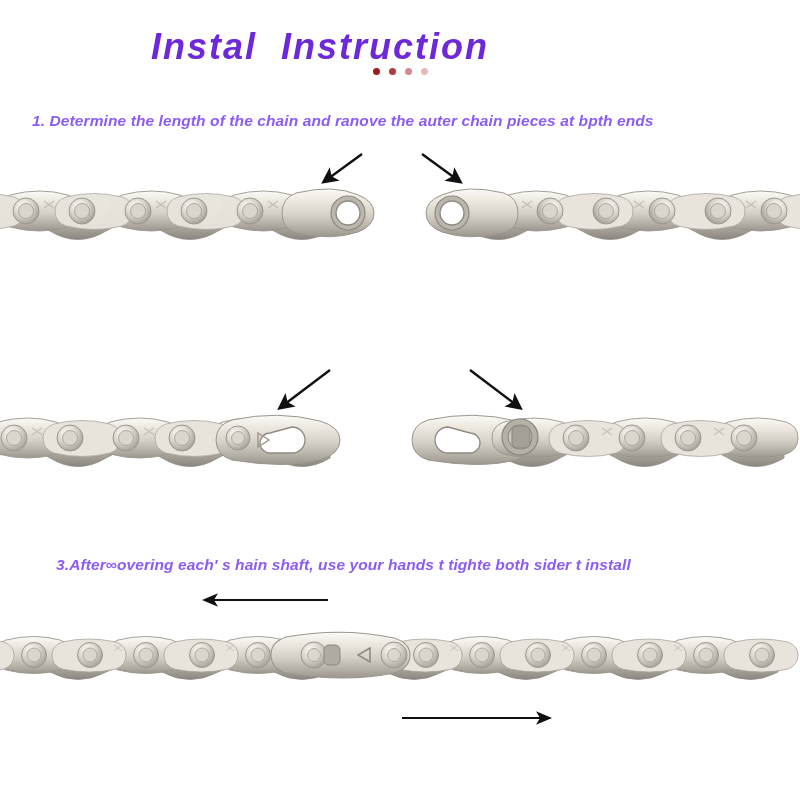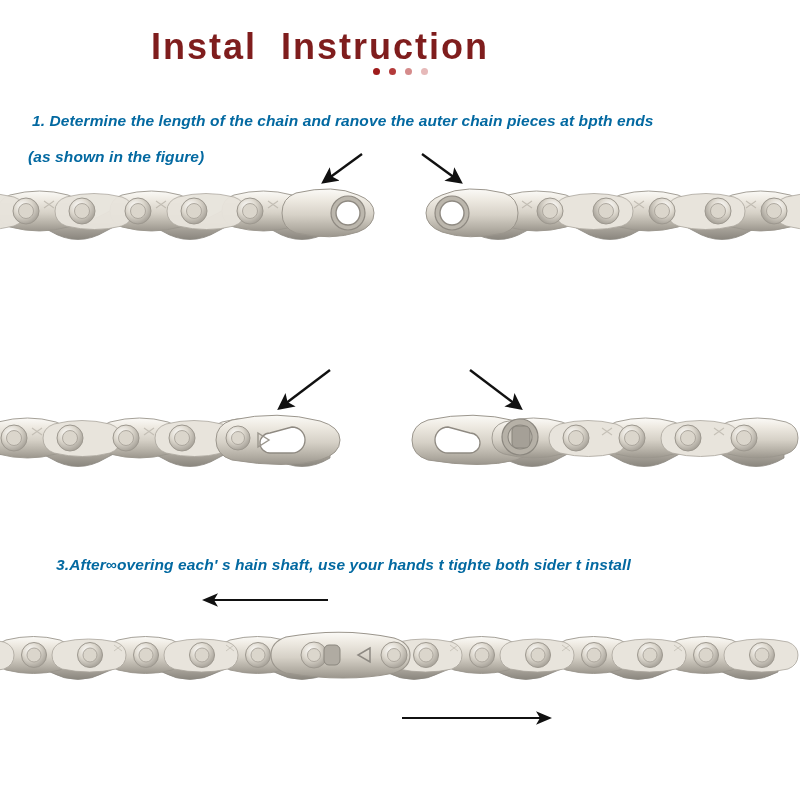--- a/index.html
+++ b/index.html
@@ -9,36 +9,36 @@
     font-family: "Liberation Sans", sans-serif;
     overflow: hidden;
   }
   .page { position: relative; width: 800px; height: 800px; background: #fff; }
 
   
   .title {
     position: absolute; left: 0; top: 26px; width: 640px;
     text-align: center;
     font-family: "Liberation Sans", sans-serif;
-    font-weight: bold; 
-    font-size: 36px; letter-spacing: 2px; color: #7f1d1d;
+    font-weight: bold; font-style: italic;
+    font-size: 36px; letter-spacing: 2px; color: #6d28d9;
     white-space: pre;
   }
   .dots {
     position: absolute; left: 0; top: 68px; width: 800px;
     display: flex; justify-content: center; gap: 9px;
   }
   .dot { width: 7px; height: 7px; border-radius: 50%; }
 
   
   .step-text {
     position: absolute;
     font-family: "Liberation Sans", sans-serif;
     font-weight: bold; font-style: italic;
-    font-size: 15.5px; color: #0369a1;
+    font-size: 15.5px; color: #8b5cf6;
     letter-spacing: .1px; white-space: pre;
   }
   .s1a { left: 32px; top: 112px; }
   .s1b { left: 28px; top: 148px; }
   .s2  { left: 48px; top: 338px; }
   .s3  { left: 56px; top: 556px; text-align: center; }
 
   
   .chain-row { position: absolute; }
 
@@ -58,21 +58,20 @@
 
   <div class="title">Instal  Instruction</div>
   <div class="dots">
     <span class="dot" style="background: rgb(158, 27, 27);"></span>
     <span class="dot" style="background: rgb(179, 58, 58);"></span>
     <span class="dot" style="background: rgb(213, 139, 139);"></span>
     <span class="dot" style="background: rgb(230, 185, 185);"></span>
   </div>
 
   <div class="step-text s1a">1. Determine the length of the chain and ranove the auter chain pieces at bpth ends</div>
-  <div class="step-text s1b">(as shown in the figure)</div>
 
   <div class="arrow" style="left:318px; top:152px;">
     <svg width="46" height="36" viewBox="0 0 46 36">
       <defs>
           <marker id="ah1" markerWidth="7" markerHeight="7" refX="5" refY="3.5" orient="auto">
         <path d="M0,0 L7,3.5 L0,7 L1.6,3.5 Z" fill="#111"></path>
           </marker>
         </defs>
       <line x1="44" y1="2" x2="7" y2="29" stroke="#111" stroke-width="2.4" marker-end="url(#ah1)"></line>
     </svg>

